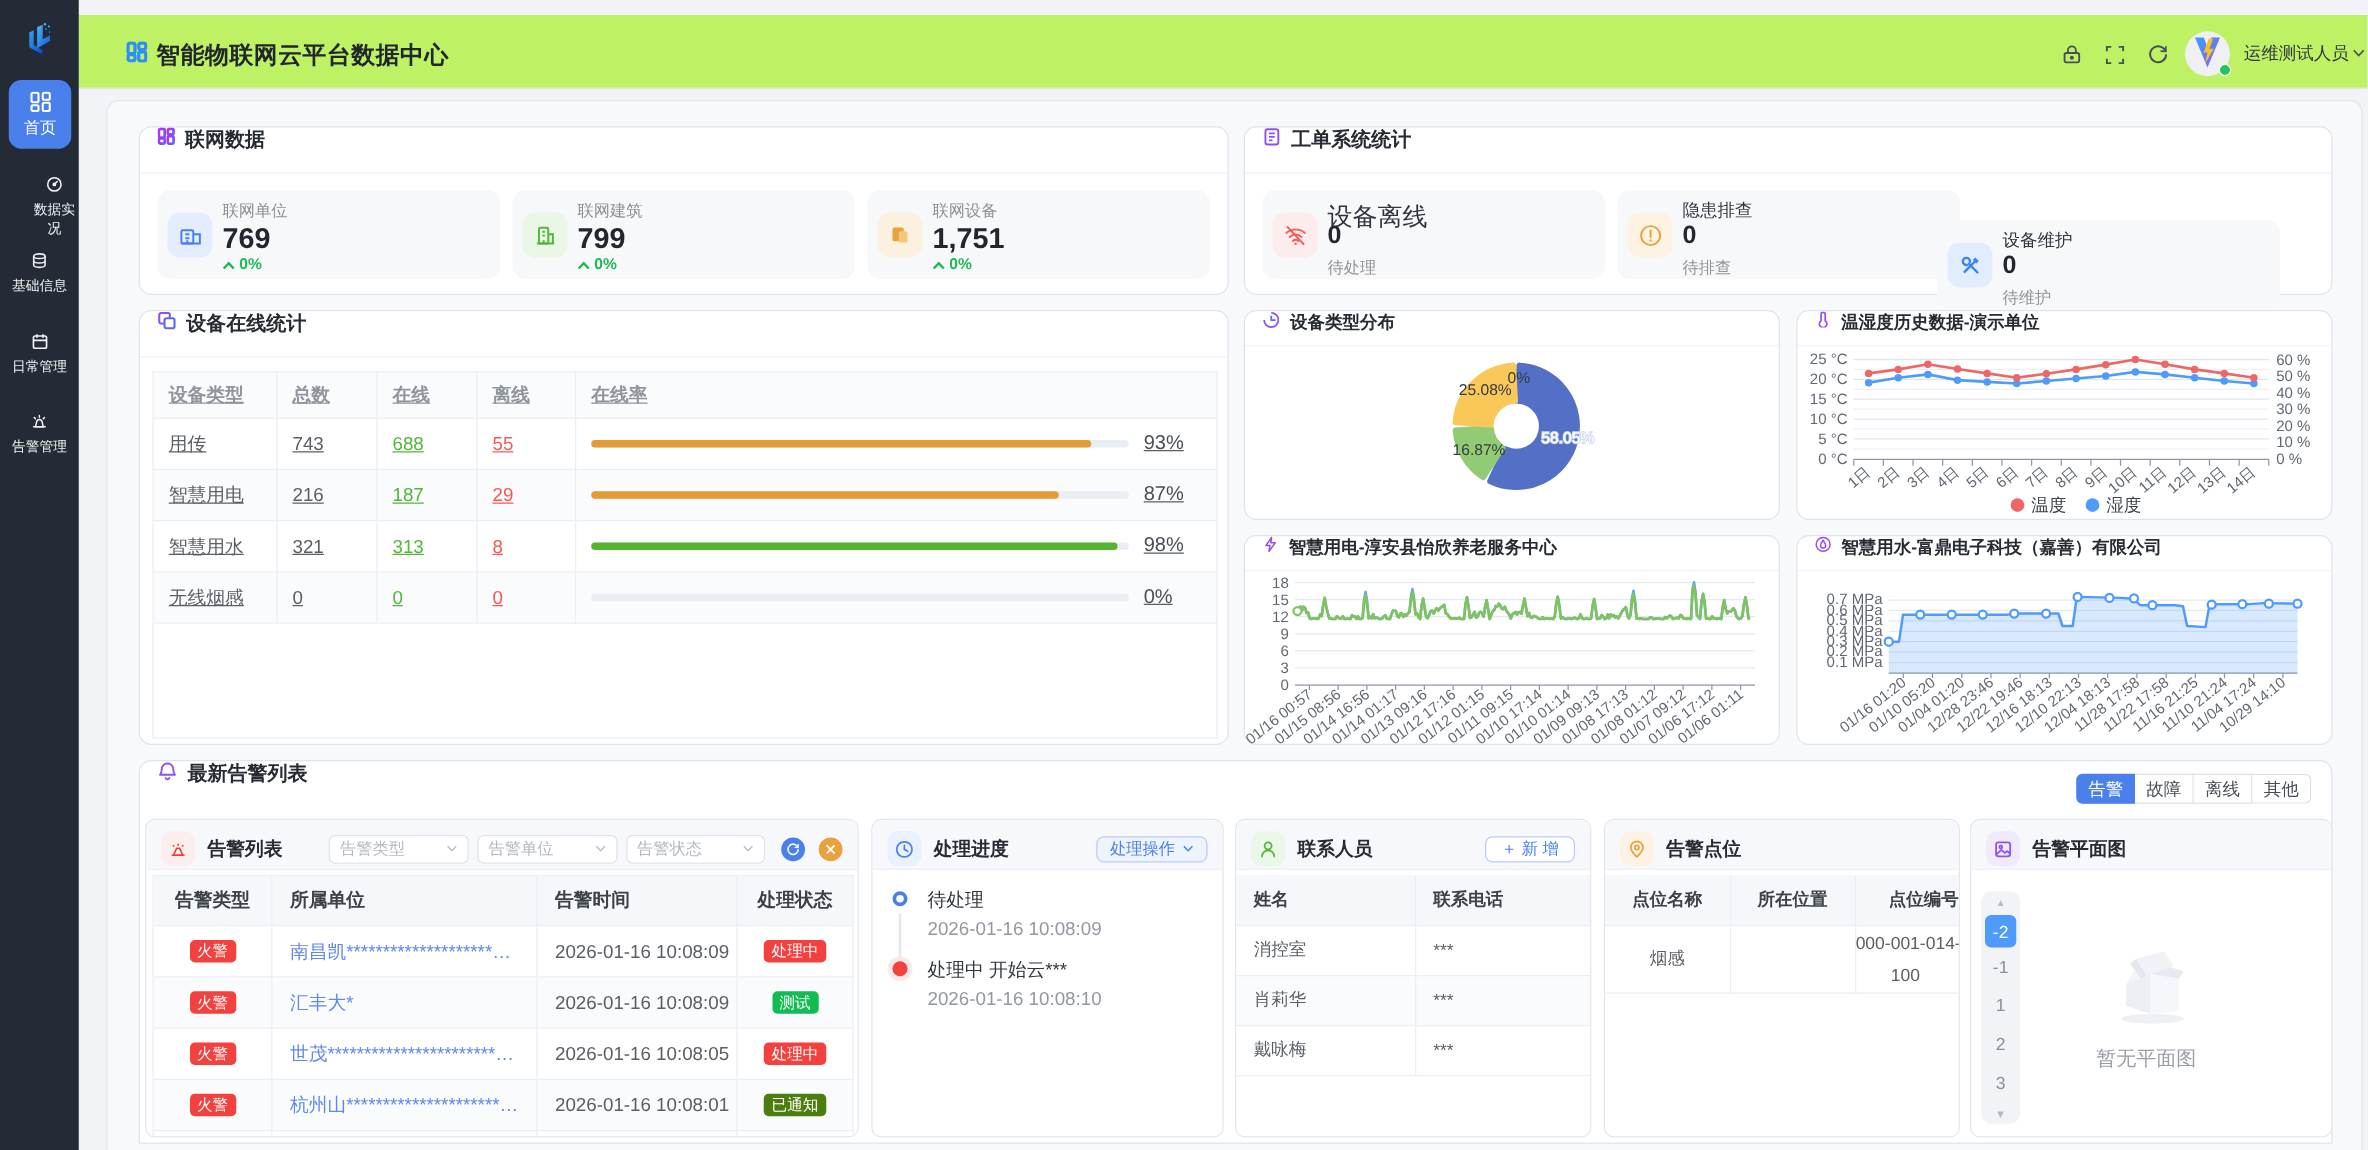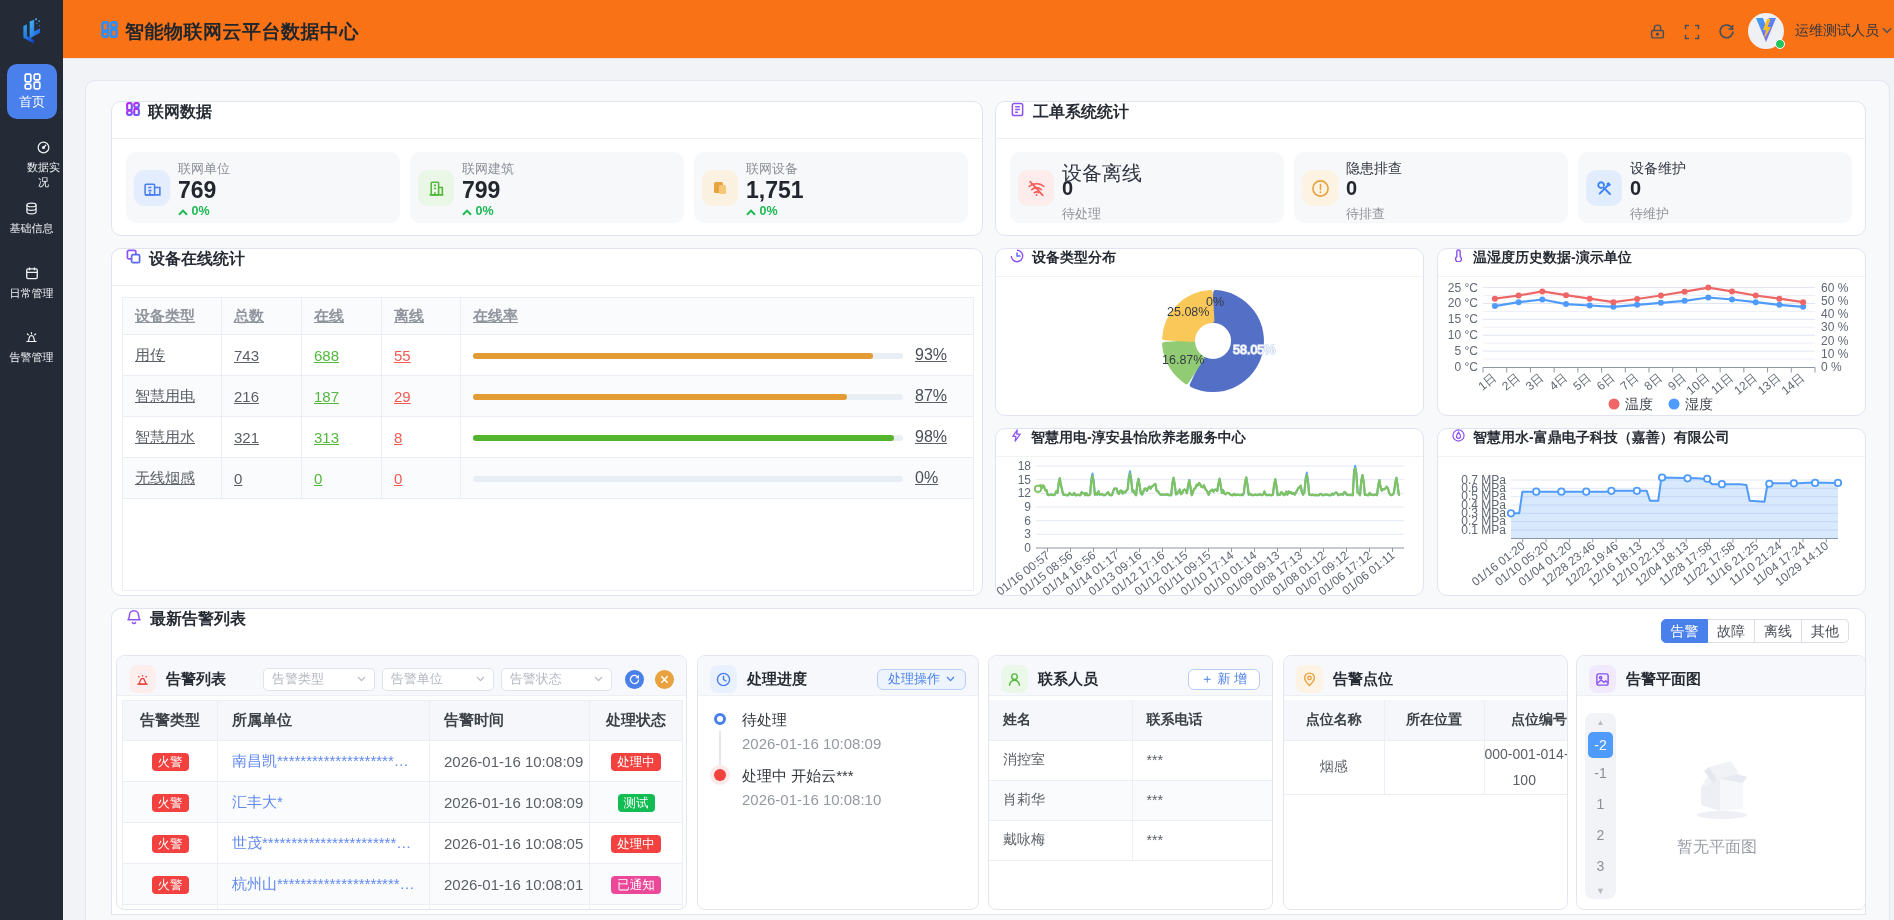--- a/index.html
+++ b/index.html
@@ -7,21 +7,21 @@
 .abs { position:absolute; }
 
 .sb { position:absolute; left:0; top:0; width:63px; height:920px; background:#252b36; z-index:5; }
 .sb .logo { position:absolute; }
 .sel { position:absolute; left:7px; top:64px; width:50px; height:55px; background:#4a80ec; border-radius:10px; color:#fff; display:flex; flex-direction:column; align-items:center; justify-content:center; gap:3px; }
 .sel .lbl { font-size:13px; }
 .mi { position:absolute; left:0; width:63px; text-align:center; color:#eef0f4; }
 .mi svg { display:block; margin:0 auto 6px; }
 .mi .lbl { font-size:11px; letter-spacing:0; }
 
-.hd { position:absolute; left:63px; top:0; width:1831px; height:59px; background:#f97316; border-bottom:1px solid #e3e6ed; z-index:4; }
+.hd { position:absolute; left:63px; top:12px; width:1831px; height:59px; background:#bef264; border-bottom:1px solid #e3e6ed; z-index:4; }
 .hd-title { position:absolute; left:62px; top:19px; font-size:19px; font-weight:bold; color:#21252c; letter-spacing:0.5px; }
 .uname { position:absolute; top:22px; left:1732px; width:100px; white-space:nowrap; font-size:14px; color:#303540; }
 
 .wrap { position:absolute; left:85px; top:80px; width:1805px; height:850px; background:#f8f9fb; border:1px solid #e3e6ef; border-radius:10px; }
 .card { position:absolute; background:#fff; border:1px solid #e0e4ef; border-radius:10px; }
 .ch { display:flex; gap:8px; padding:0 14px; border-bottom:1px solid #eef0f5; font-weight:bold; color:#272c34; }
 .ch.big { height:37px; font-size:16px; }
 .ch.sm { height:28px; font-size:14px; border-bottom:1px solid #f0f2f6; }
 .ch.noline { border-bottom:none; height:42px; font-size:16px; }
 
@@ -42,21 +42,21 @@
 .ph { height:40px; background:#f6f8fb; border-bottom:1px solid #edf0f5; display:flex; align-items:center; padding:7px 12px 0; gap:10px; }
 .ph .ibox { width:27px; height:28px; border-radius:8px; display:flex; align-items:center; justify-content:center; flex:none; }
 .ph .t { font-weight:bold; font-size:15px; color:#272c34; white-space:nowrap; }
 table.pt { border-collapse:collapse; width:100%; table-layout:fixed; font-size:14px; color:#5b6066; margin-top:4px; white-space:nowrap; }
 .pt th, .pt td { border-bottom:1px solid #ebeef5; border-right:1px solid #ebeef5; padding:0 14px; height:40px; font-weight:normal; text-align:left; }
 .pt th:last-child, .pt td:last-child { border-right:none; }
 .pt th { color:#3c4248; font-weight:bold; background:#f5f7fa; }
 .badge { display:inline-block; min-width:28px; text-align:center; padding:0 6px; border-radius:4px; color:#fff; font-size:12.5px; line-height:18px; height:18px; }
 .b-red { background:#f2413e; }
 .b-green { background:#11bd52; }
-.b-blue { background:#ec4899; }
+.b-blue { background:#4d7c0f; }
 .sel-input { height:23px; border:1px solid #e0e3ea; border-radius:5px; background:#fff; color:#b3b8c2; font-size:13px; display:flex; align-items:center; padding:0 8px; justify-content:space-between; }
 .cbtn { width:19px; height:19px; border-radius:50%; display:flex; align-items:center; justify-content:center; }
 .tabs { position:absolute; left:1661px; top:619px; height:24px; display:flex; font-size:14px; z-index:2; }
 .tabs div { width:47px; text-align:center; line-height:22px; border:1px solid #dcdfe6; border-left:none; color:#464c55; background:#fff; }
 .tabs div:first-child { background:#4a80ec; color:#fff; border-color:#4a80ec; border-radius:5px 0 0 5px; border-left:1px solid #4a80ec; }
 .tabs div:last-child { border-radius:0 5px 5px 0; }
 svg { display:block; }
 .axl { fill:#606874; font-size:12px; }
 </style>
 </head>
@@ -248,21 +248,21 @@
       <svg width="19" height="19" viewBox="0 0 18 18" fill="none" stroke="#e8a23f" stroke-width="1.5">
         <circle cx="9" cy="9" r="7.2"></circle>
         <path d="M9 5.2 V10" stroke-linecap="round"></path>
           <circle cx="9" cy="12.6" r="0.9" fill="#e8a23f" stroke="none"></circle>
       </svg>
     </div>
     <div class="t1" style="color:#303540; font-size:14px;">隐患排查</div>
       <div class="t2" style="font-size:20px;">0</div>
     <div class="t3g">待排查</div>
   </div>
-  <div class="sbox" style="left:582px;">
+  <div class="sbox" style="left:554px;margin-top:24px;">
     <div class="ic" style="background:#e1edfd;">
       <svg width="19" height="19" viewBox="0 0 18 18" fill="none" stroke="#3b82f6" stroke-width="1.8" stroke-linecap="round">
         <path d="M6.3 8.45 A2.7 2.7 0 1 1 8.45 6.3"></path>
         <path d="M7.7 7.7 L14.2 14.2"></path>
         <path d="M11.6 6.6 L4.4 13.8"></path>
         <path d="M12.6 2.8 L15.2 5.4 L13.2 7.4 L10.6 4.8 Z" fill="#3b82f6" stroke="none"></path>
       </svg>
     </div>
     <div class="t1" style="color:#303540; font-size:14px;">设备维护</div>
       <div class="t2" style="font-size:20px;">0</div>

